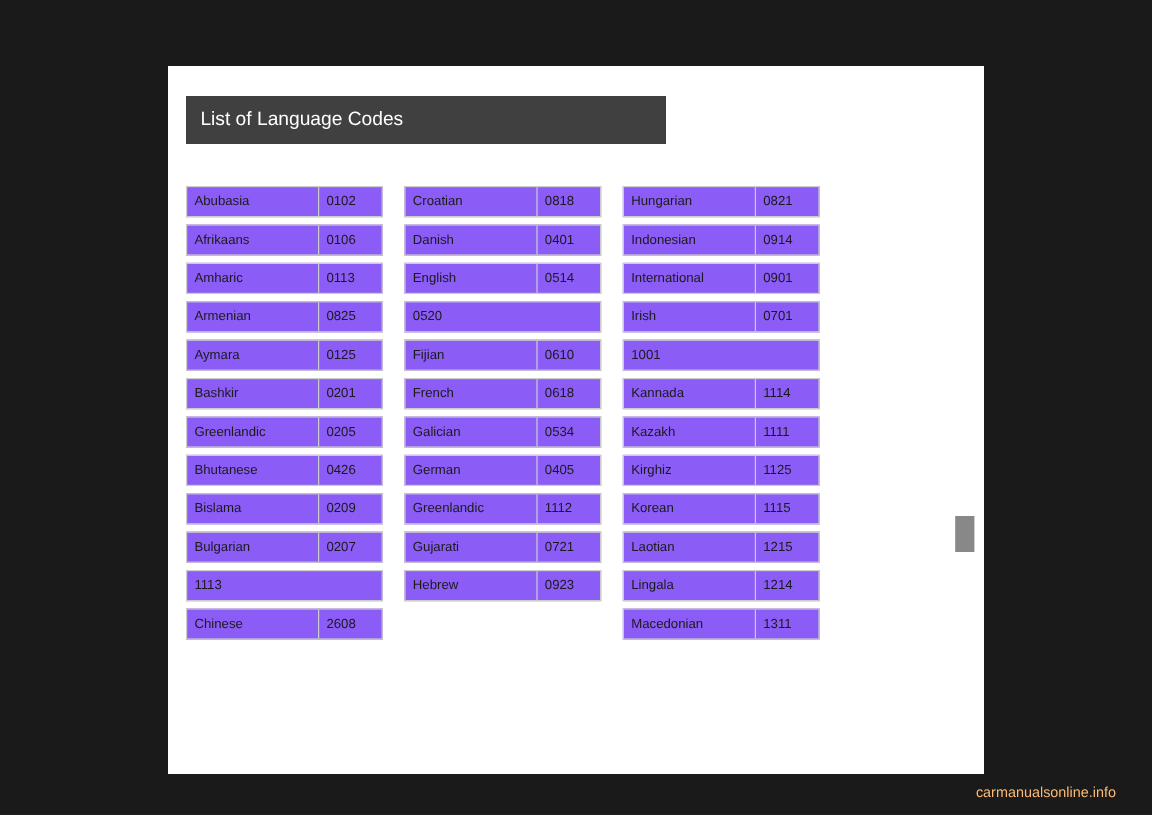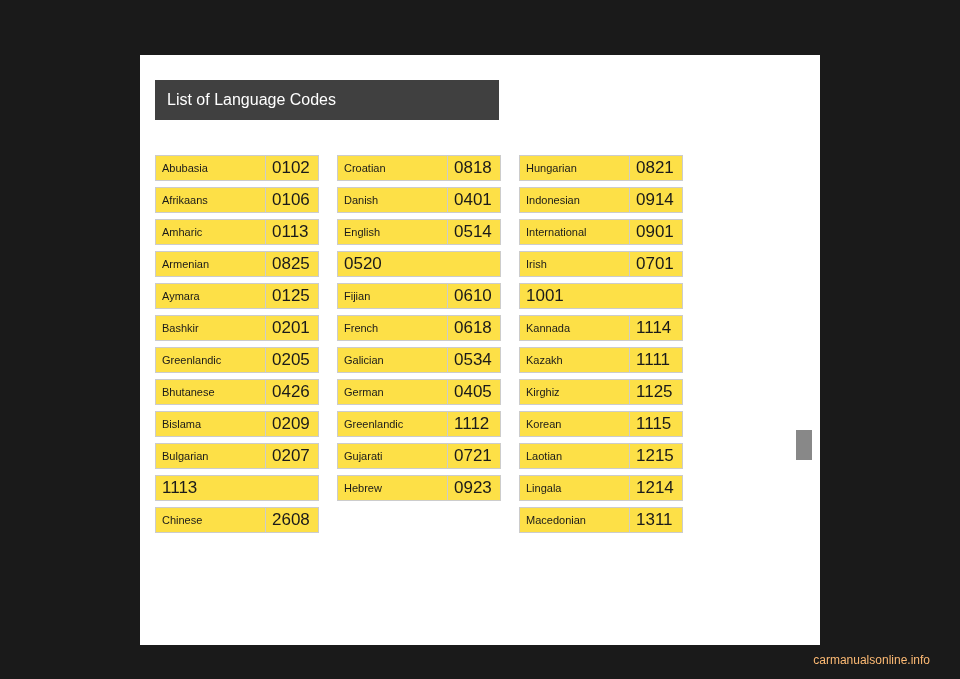--- a/index.html
+++ b/index.html
@@ -23,21 +23,21 @@
       top: 55px;
       left: 140px;
       width: 680px;
       height: 590px;
     }
     .title-bar {
       background-color: #404040;
       position: absolute;
       top: 80px;
       left: 155px;
-      width: 344px;
+      width: 400px;
       height: 40px;
       display: flex;
       align-items: center;
       padding-left: 12px;
     }
     .title-text {
       color: #ffffff;
       font-size: 16px;
       font-weight: normal;
     }
@@ -51,37 +51,37 @@
     .column {
       display: flex;
       flex-direction: column;
       gap: 0px;
     }
     .lang-row {
       display: flex;
       align-items: center;
       border: 1px solid #cccccc;
       margin-bottom: 6px;
-      background-color: #fde047;
+      background-color: #8b5cf6;
       height: 26px;
     }
     .lang-name {
       width: 110px;
       padding: 0 6px;
       font-size: 11px;
       color: #1a1a1a;
       border-right: 1px solid #cccccc;
       height: 100%;
       display: flex;
       align-items: center;
     }
     .lang-code {
       width: 52px;
       padding: 0 6px;
-      font-size: 17px;
+      font-size: 11px;
       color: #1a1a1a;
       height: 100%;
       display: flex;
       align-items: center;
     }
     .scrollbar {
       position: absolute;
       right: 148px;
       top: 430px;
       width: 16px;

